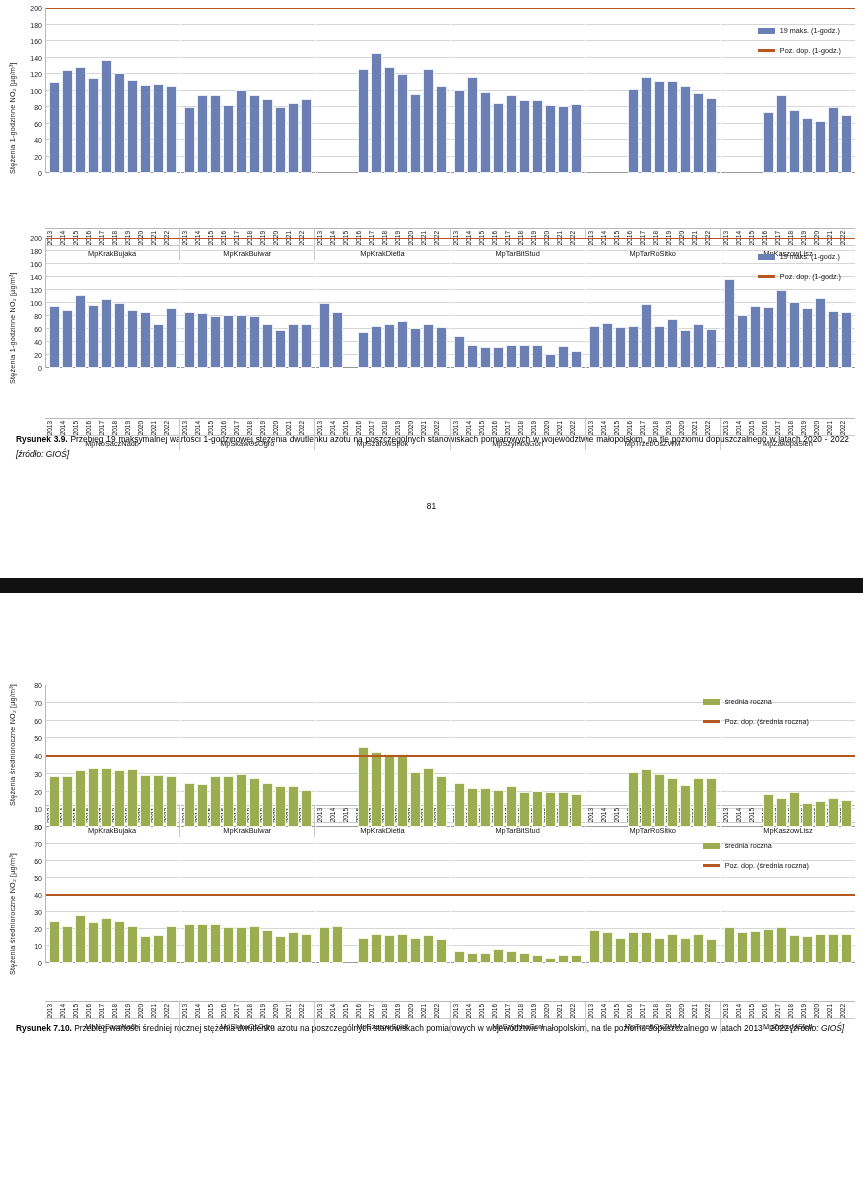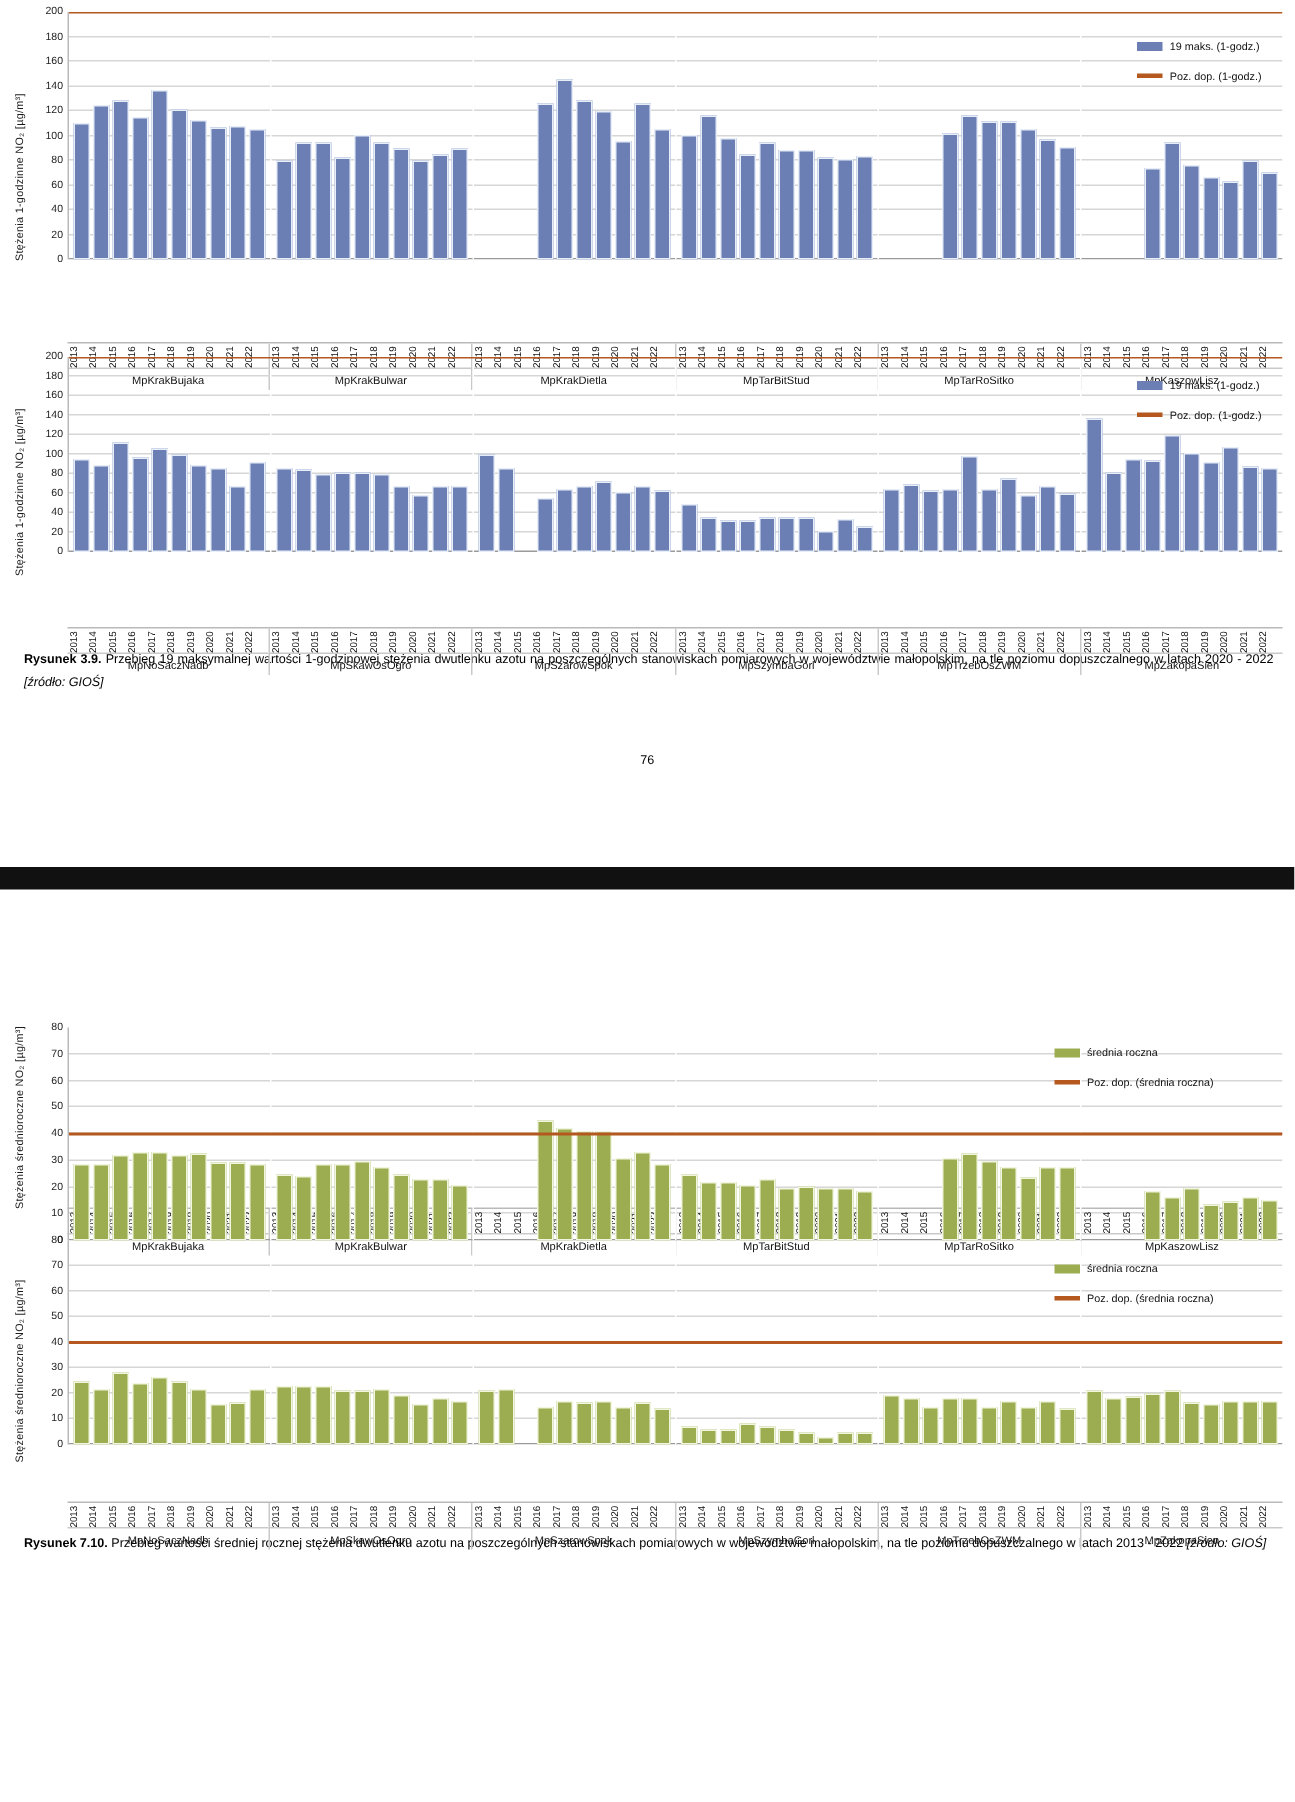--- a/index.html
+++ b/index.html
@@ -783,21 +783,21 @@
           <span class="sw-line" style="background: rgb(180, 88, 31);"></span>
           <span class="lbl">Poz. dop. (1-godz.)</span>
         </div>
       </div>
   </div>
 
   <div class="caption" style="margin:14px 14px 0 16px;">
     <b>Rysunek 3.9.</b><span> Przebieg 19 maksymalnej wartości 1-godzinowej stężenia dwutlenku azotu na poszczególnych stanowiskach pomiarowych w województwie małopolskim, na tle poziomu dopuszczalnego w latach 2020 - 2022 </span><i>[źródło: GIOŚ]</i>
   </div>
 
-  <div class="pagenum" style="margin-top:40px;">76</div>
+  <div class="pagenum" style="margin-top:40px;">81</div>
 </div>
 
 <div class="page-break"></div>
 
 <div class="page page-b">
 
   <div class="chart-block" style="height:212px;padding:92px 8px 0 6px;">
     <div class="chart-inner">
       <div class="ylabel">
         <span>Stężenia średnioroczne NO₂ [µg/m³]</span>

